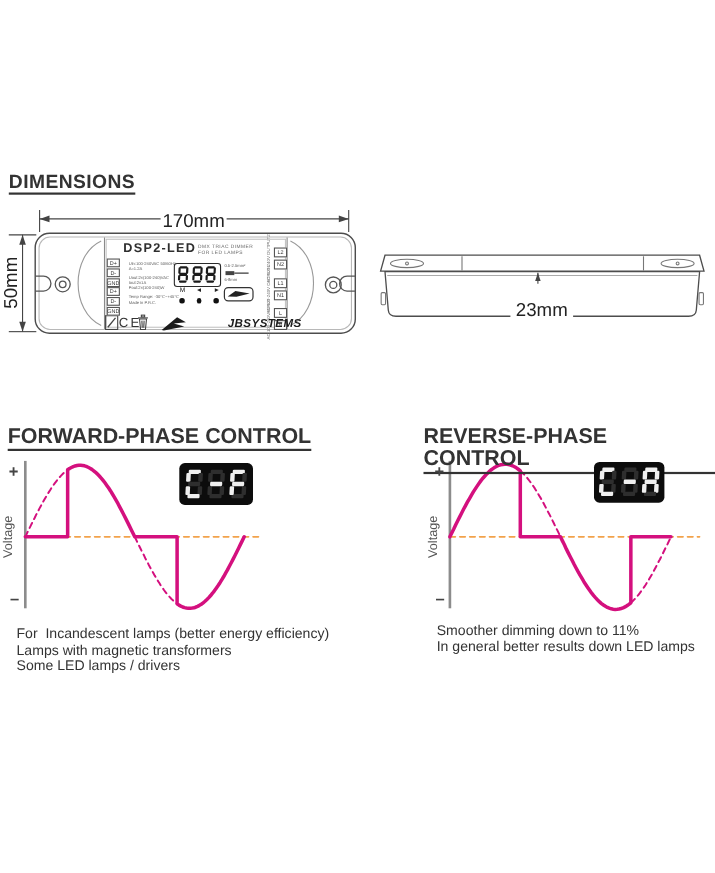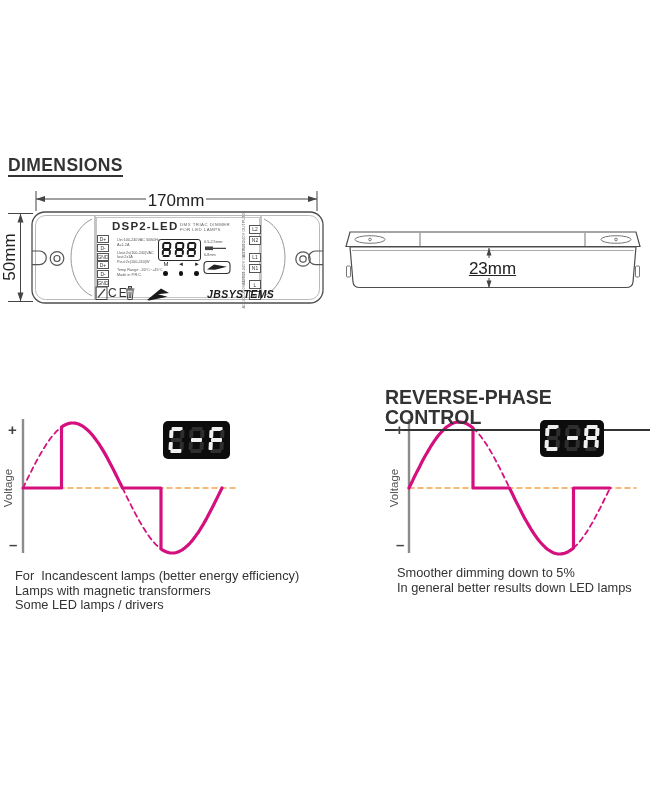--- a/index.html
+++ b/index.html
@@ -7,21 +7,21 @@
         font-family:"Liberation Sans","DejaVu Sans",sans-serif;color:#333;border-radius:19px;}
   .abs{position:absolute;}
   svg{position:absolute;left:0;top:0;}
   .heading{font-weight:bold;color:#333;border-bottom:2.5px solid #333;padding-bottom:1px;line-height:1.05;display:inline-block;}
   #dimensions-title{left:8px;top:156px;font-size:17.5px;border-bottom-width:2px;letter-spacing:.4px;}
   #fwd-title{left:7px;top:387px;font-size:19.5px;}
   #rev-title{left:385px;top:387px;font-size:19.5px;}
   .dim-label{font-size:17px;color:#222;background:#fff;text-align:center;line-height:1;}
   #width-label{left:146px;top:191px;width:60px;padding:1px 0;}
   #height-label{left:-15px;top:249px;width:48px;height:16px;transform:rotate(-90deg);}
-  #depth-label{left:464px;top:259px;width:57px;padding:1px 0;text-decoration:underline;}
+  #depth-label{left:464px;top:272px;width:57px;padding:1px 0;}
   
   #model-label{left:112px;top:220px;font-size:11.5px;font-weight:bold;letter-spacing:1.2px;color:#2e2e2e;}
   .tiny{transform-origin:left top;color:#555;white-space:nowrap;line-height:1.25;}
   #model-subtitle{left:180px;top:222px;font-size:8px;letter-spacing:.8px;transform:scale(.55);color:#666;}
   #spec-block{left:117px;top:237px;font-size:7.5px;transform:scale(.5);color:#5a5a5a;line-height:1.3;}
   #wire-top{left:204px;top:239px;font-size:7.5px;transform:scale(.5);}
   #wire-bottom{left:204px;top:252px;font-size:7.5px;transform:scale(.5);}
   #device-display{left:157.5px;top:238.5px;width:43px;height:22px;border:1.5px solid #2a2a2a;border-radius:3px;background:#fdfdfd;box-sizing:border-box;}
   #device-display-digits{position:absolute;left:3.5px;top:2.6px;}
   .btn-col{position:absolute;width:12px;text-align:center;}
@@ -259,20 +259,21 @@
       <div class="tbox" style="left: 249px; top: 291px; width: 12px; height: 9px;">
         <span>N</span>
       </div>
       <div class="rot-group" style="left: 243.5px; top: 234.5px;">AC 100-240V OUTPUT2</div>
       <div class="rot-group" style="left: 243.5px; top: 262.5px;">AC 100-240V OUTPUT1</div>
       <div class="rot-group" style="left: 243.5px; top: 290px;">AC 100-240V INPUT</div>
     </div>
   <div class="abs" id="ce-mark">CE</div>
   <div class="abs" id="brand-text">JBSYSTEMS</div>
 
+  <div class="abs heading" id="fwd-title">FORWARD-PHASE CONTROL</div>
   <div class="abs axis-sign" style="left:8px;top:422px;">+</div>
   <div class="abs voltage" style="left:-13px;top:481px;">Voltage</div>
   <div class="abs axis-sign" style="left:9px;top:537px;">–</div>
   <div class="abs seg-display" style="left:163px;top:421px;width:67px;height:38px;">
     <div class="seg-row" id="fwd-display-digits" style="left: 6px; top: 6px; display: flex; gap: 5px;">
         <div style="position: relative; width: 15px; height: 26px; transform: skewX(-3deg);">
           <div style="position: absolute; left: 2.2px; top: 0px; width: 10.6px; height: 4px; background: rgb(239, 239, 239); border-radius: 1px;"></div>
           <div style="position: absolute; left: 11px; top: 2.6px; width: 4px; height: 8.8px; background: rgb(46, 46, 46); border-radius: 1px;"></div>
           <div style="position: absolute; left: 11px; top: 14.6px; width: 4px; height: 8.8px; background: rgb(46, 46, 46); border-radius: 1px;"></div>
           <div style="position: absolute; left: 2.2px; top: 22px; width: 10.6px; height: 4px; background: rgb(239, 239, 239); border-radius: 1px;"></div>
@@ -335,17 +336,17 @@
           <div style="position: absolute; left: 11px; top: 2.6px; width: 4px; height: 8.8px; background: rgb(239, 239, 239); border-radius: 1px;"></div>
           <div style="position: absolute; left: 11px; top: 14.6px; width: 4px; height: 8.8px; background: rgb(239, 239, 239); border-radius: 1px;"></div>
           <div style="position: absolute; left: 2.2px; top: 22px; width: 10.6px; height: 4px; background: rgb(46, 46, 46); border-radius: 1px;"></div>
           <div style="position: absolute; left: 0px; top: 14.6px; width: 4px; height: 8.8px; background: rgb(239, 239, 239); border-radius: 1px;"></div>
           <div style="position: absolute; left: 0px; top: 2.6px; width: 4px; height: 8.8px; background: rgb(239, 239, 239); border-radius: 1px;"></div>
           <div style="position: absolute; left: 2.2px; top: 11px; width: 10.6px; height: 4px; background: rgb(239, 239, 239); border-radius: 1px;"></div>
         </div>
       </div>
   </div>
   <div class="abs" id="rev-notes">
-      <div class="note-line">Smoother dimming down to 5%</div>
+      <div class="note-line">Smoother dimming down to 11%</div>
       <div class="note-line">In general better results down LED lamps</div>
     </div>
 
 </div>
 
 </body></html>

